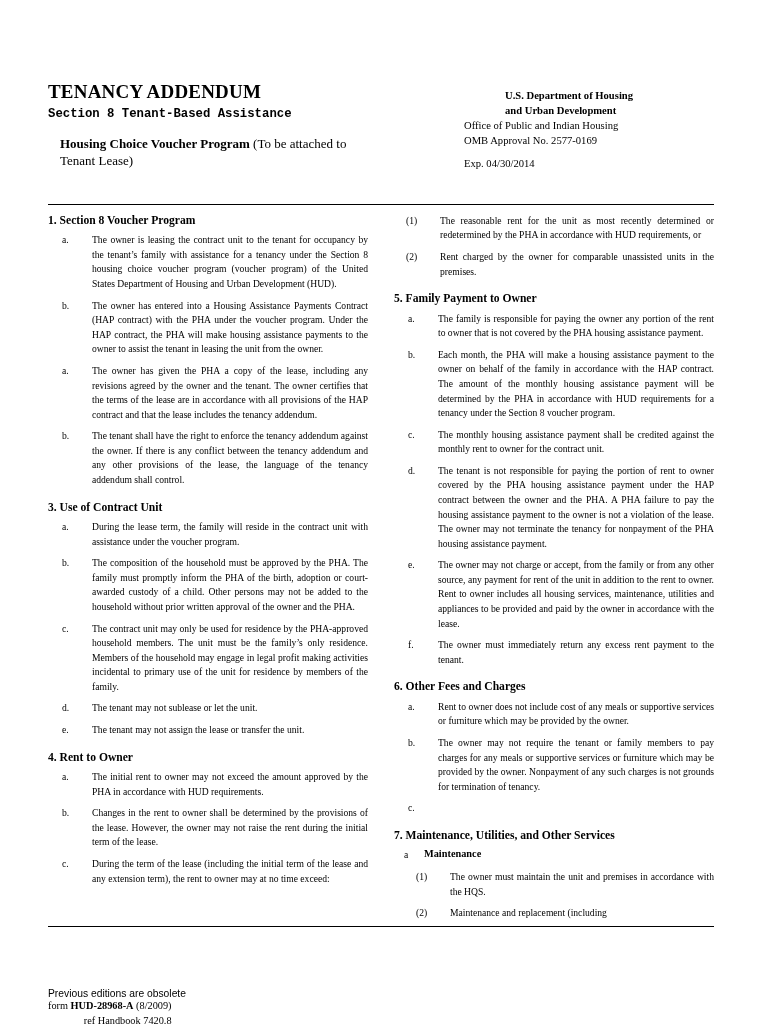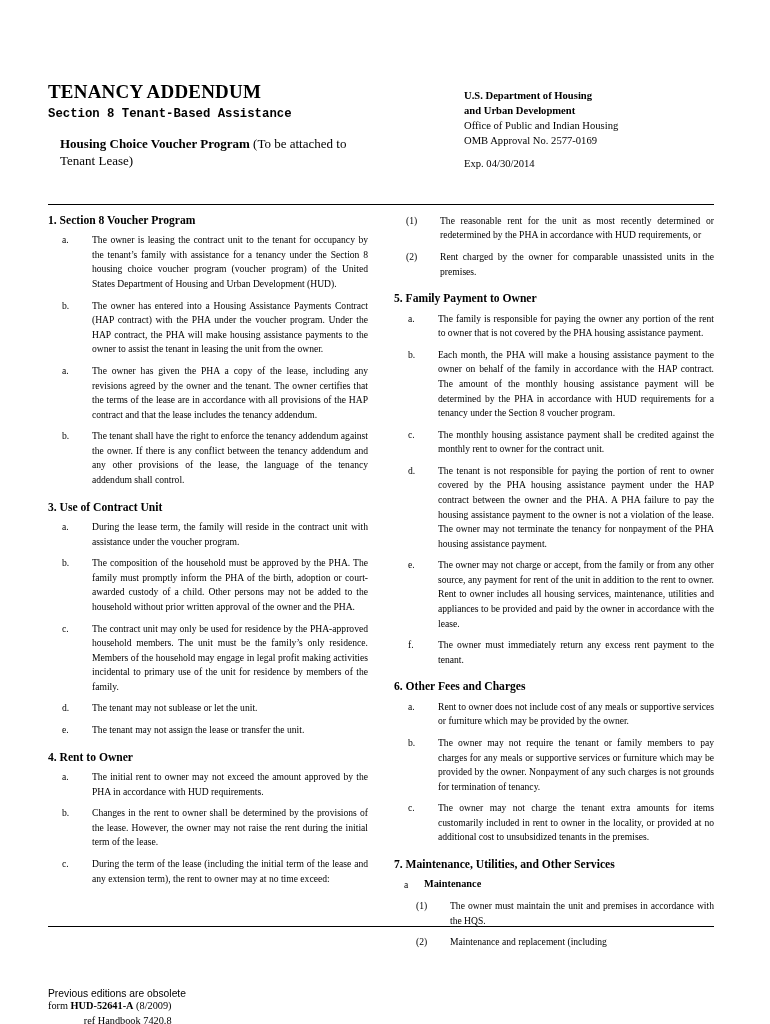--- a/index.html
+++ b/index.html
@@ -57,21 +57,21 @@
     margin: 12px;
     line-height: 1.35;
   }
   .doc-sub2 b { font-weight: bold; }
   .header-right {
     width: 250px;
     font-size: 10.6px;
     line-height: 1.42;
     padding-top: 8px;
   }
-  .header-right .b { font-weight: bold; }
+  .header-right .b { font-weight: bold; margin-left: 41px; }
 
   
   .rule-top {
     border-top: 1px solid #000;
     margin-top: 22px;
   }
   .rule-bottom {
     position: absolute;
     left: 48px;
     top: 926px;
@@ -272,21 +272,20 @@
         <div class="item">
           <div class="marker letter">a.</div>
           <div class="body-text">Rent to owner does not include cost of any meals or supportive services or furniture which may be provided by the owner.</div>
         </div>
         <div class="item">
           <div class="marker letter">b.</div>
           <div class="body-text">The owner may not require the tenant or family members to pay charges for any meals or supportive services or furniture which may be provided by the owner. Nonpayment of any such charges is not grounds for termination of tenancy.</div>
         </div>
         <div class="item">
           <div class="marker letter">c.</div>
-          <div class="body-text">The owner may not charge the tenant extra amounts for items customarily included in rent to owner in the locality, or provided at no additional cost to unsubsidized tenants in the premises.</div>
         </div>
 
         <h2 class="sec spaced">7. Maintenance, Utilities, and Other Services</h2>
         <div class="item">
           <div class="marker letter-nested">a</div>
           <div class="sub-head">Maintenance</div>
         </div>
         <div class="nested-block">
           <div class="item">
             <div class="marker num">(1)</div>
@@ -300,17 +299,17 @@
 
       </div>
     </div>
   </div>
 
   <div class="rule-bottom"></div>
 
   <div class="footer">
     <div class="footer-left">Previous editions are obsolete</div>
     <div class="footer-right">
-      <div><span>form </span><b>HUD-52641-A</b><span> (8/2009)</span></div>
+      <div><span>form </span><b>HUD-28968-A</b><span> (8/2009)</span></div>
       <div>ref Handbook 7420.8</div>
     </div>
   </div>
 </div>
 
 </body></html>

